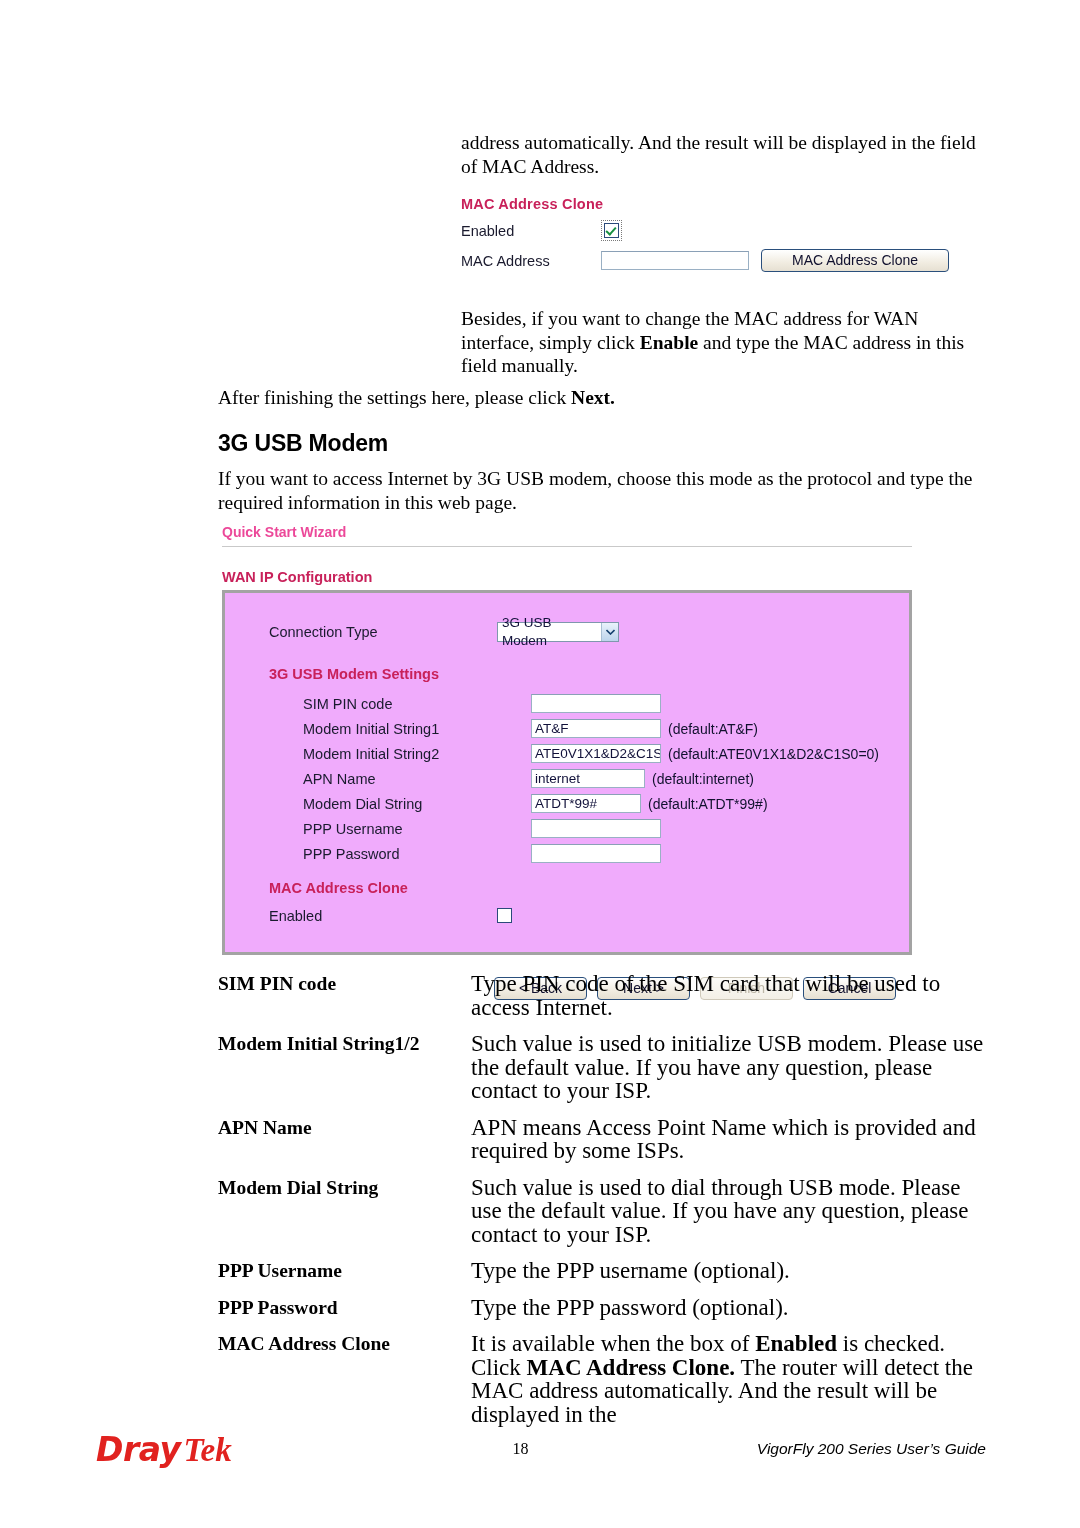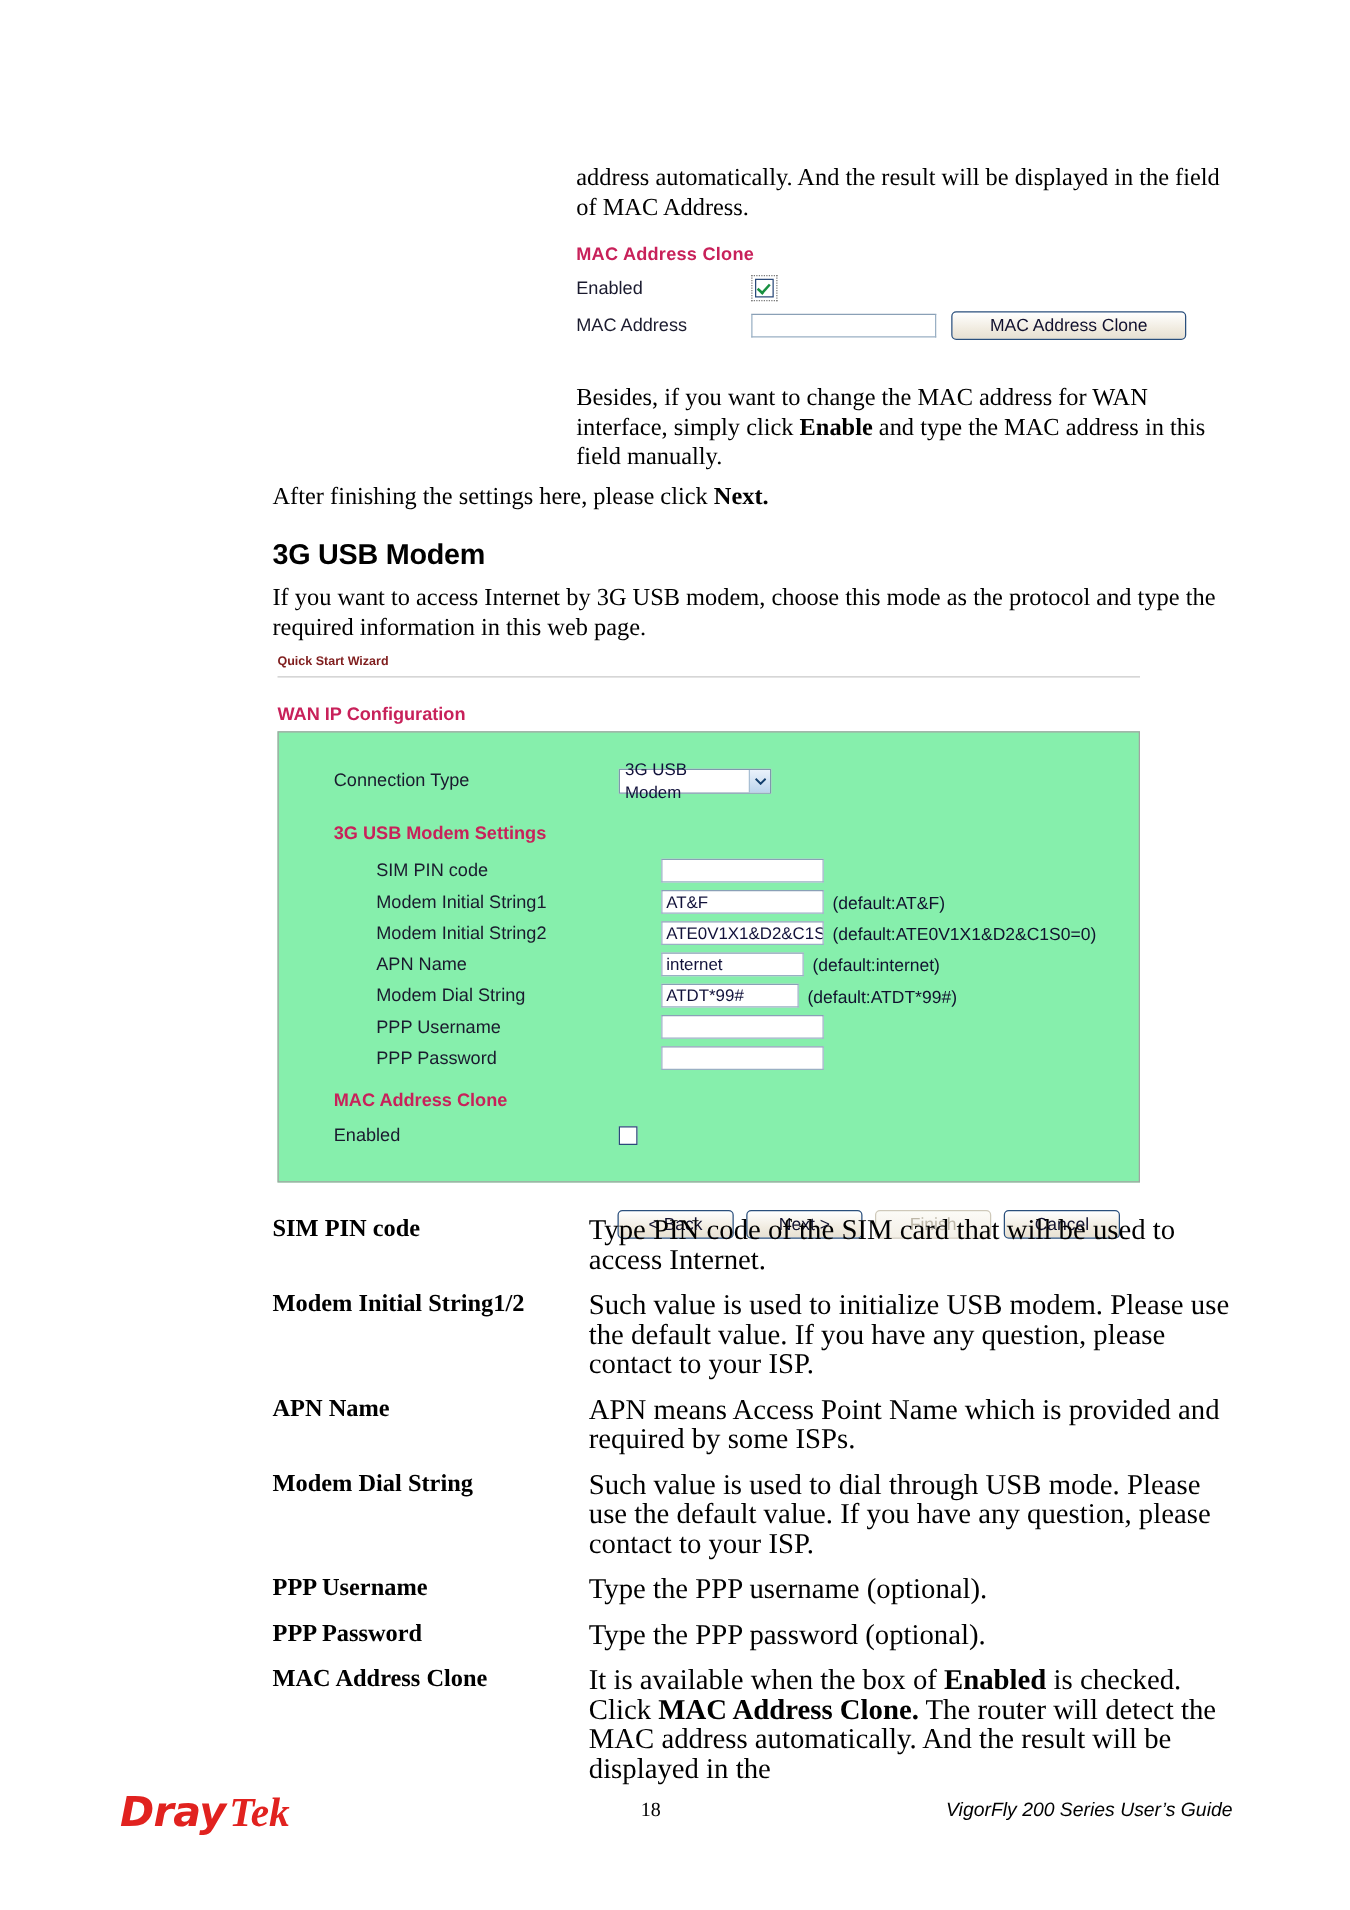--- a/index.html
+++ b/index.html
@@ -150,40 +150,40 @@
 
   
   #wizard {
     position: absolute;
     left: 222px;
     top: 524px;
     width: 690px;
     font-family: "Liberation Sans", sans-serif;
   }
   #wizard-title {
-    font-size: 10px;
-    font-weight: bold;
-    color: #7f1d1d;
+    font-size: 14px;
+    font-weight: bold;
+    color: #ec4899;
     padding-bottom: 6px;
   }
   .hrule {
     height: 1px;
     background: #c9c9c9;
     margin-bottom: 22px;
   }
   #wan-title {
     font-size: 14.5px;
     font-weight: bold;
     color: #c8215a;
     margin-bottom: 5px;
   }
   .panel {
-    border: 1px solid #a3a3a3;
+    border: 3px solid #a3a3a3;
     padding: 26px 0 24px 0;
-    background: #86efac;
+    background: #f0abfc;
   }
   .row {
     display: flex;
     align-items: center;
     min-height: 25px;
   }
   .row .lab {
     font-size: 14.5px;
     color: #1a1a2e;
     flex: none;

